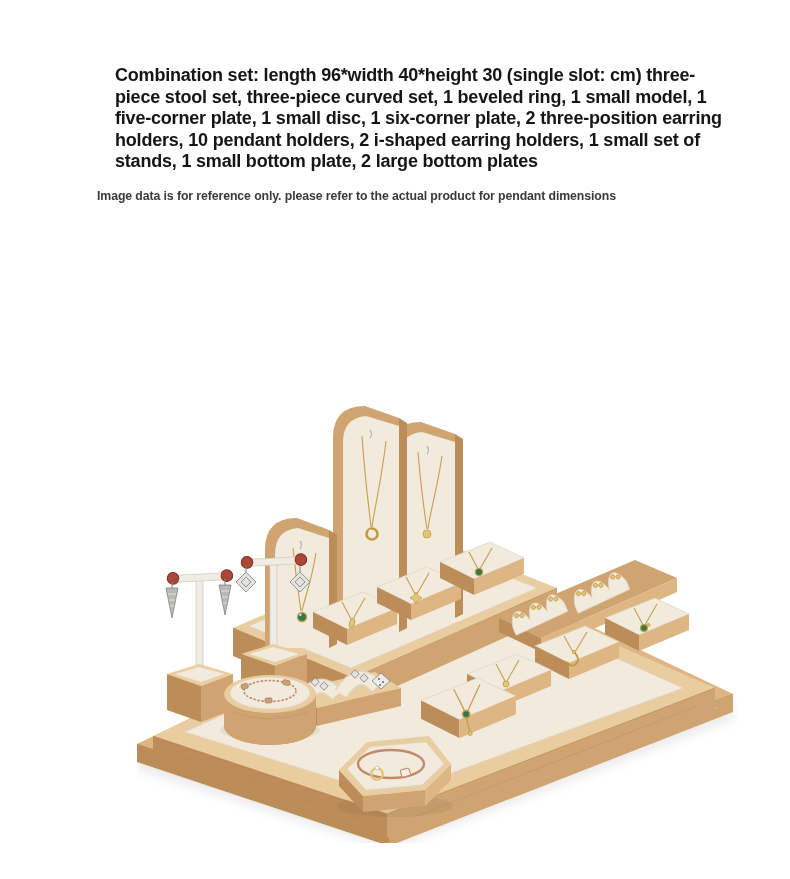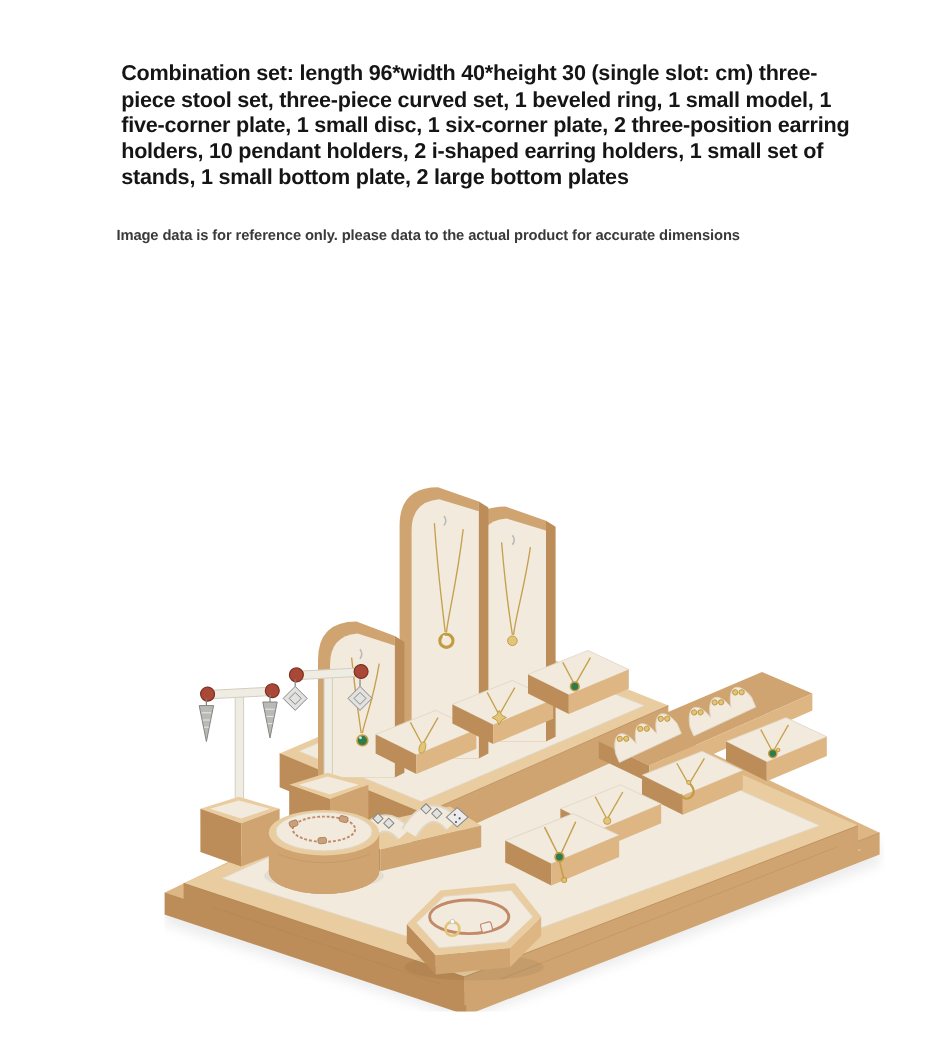--- a/index.html
+++ b/index.html
@@ -7,21 +7,21 @@
     --wood-xlight:#f0dcba; --wood-light:#e9cda1; --wood:#ddb684; --wood-mid:#cfa470;
     --wood-dark:#bc8d58; --wood-deep:#a87a49;
     --velvet:#f1eadd; --velvet-dark:#e0d6c4; --velvet-shadow:#d6cab4;
     --gold:#c39b43; --gold-light:#e3c57a; --green-gem:#2e7b4d; --red-stud:#a94836;
     --silver-light:#e2e2e0; --silver:#b9b9b7; --silver-dark:#82827e;
     --rose-gold:#c28a68; --cream-metal:#efece3; --cream-metal-edge:#d2cdbd; --shadow:#dddddd;
   }
   html,body{margin:0;padding:0;background:var(--background);}
   .page{position:relative;width:790px;height:879px;overflow:hidden;
         font-family:"Liberation Sans",sans-serif;background:var(--background);}
-  .title{position:absolute;left:97px;top:47px;width:614px;margin:4px;
+  .title{position:absolute;left:97px;top:47px;width:614px;margin:18px;
          font-size:18px;line-height:21.5px;font-weight:bold;letter-spacing:-0.2px;
          color:var(--text);}
   .disclaimer{position:absolute;left:97px;top:189px;width:640px;margin:0;
          font-size:12.3px;font-weight:bold;letter-spacing:-0.1px;color:var(--disclaimer-text);}
   .photo{position:absolute;left:137px;top:378px;width:600px;height:467px;}
   svg{display:block}
   
   .wood{fill:var(--wood)} .woodL{fill:var(--wood-light)}
   .woodM{fill:var(--wood-mid)} .woodD{fill:var(--wood-dark)}
   .vel{fill:var(--velvet)} .velO{fill:var(--velvet);stroke:var(--velvet-dark);stroke-width:.7}
@@ -39,21 +39,21 @@
   .hookS{stroke:var(--silver);stroke-width:1.3;fill:none}
   .ctShadow{fill:#000;opacity:.05}
 </style>
 </head>
 <body>
 
 <div class="page">
 
   <h1 class="title">Combination set: length 96*width 40*height 30 (single slot: cm) three-piece stool set, three-piece curved set, 1 beveled ring, 1 small model, 1 five-corner plate, 1 small disc, 1 six-corner plate, 2 three-position earring holders, 10 pendant holders, 2 i-shaped earring holders, 1 small set of stands, 1 small bottom plate, 2 large bottom plates</h1>
 
-  <p class="disclaimer">Image data is for reference only. please data to the actual product for accurate dimensions</p>
+  <p class="disclaimer">Image data is for reference only. please refer to the actual product for pendant dimensions</p>
 
   <div class="photo">
     <svg viewBox="0 0 600 465" width="600" height="465">
       <defs>
         <filter id="soft" x="-50%" y="-50%" width="200%" height="200%">
           <feGaussianBlur stdDeviation="5"></feGaussianBlur>
         </filter>
       </defs>
 
       <g filter="url(#soft)" opacity="0.55">

